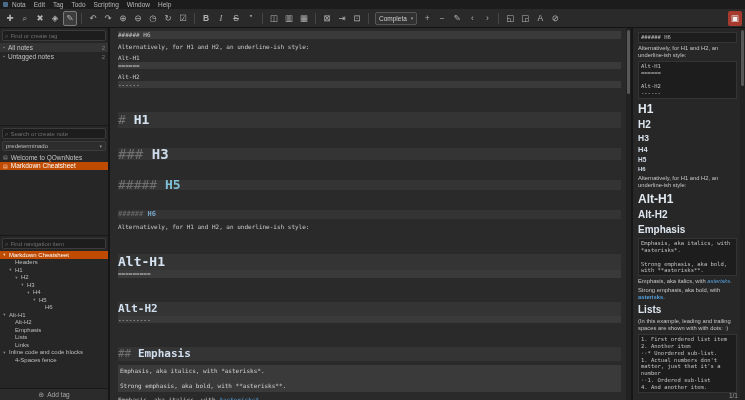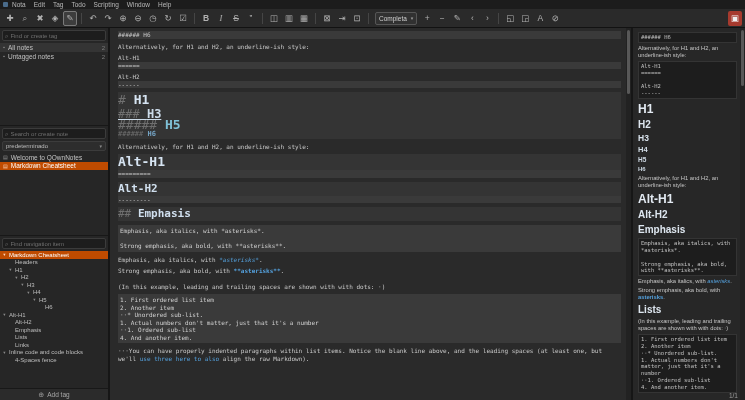--- a/index.html
+++ b/index.html
@@ -60,25 +60,25 @@
   .add-tag-bar { height:12px; border-top:1px solid #181818; background:#2b2b2b; display:flex; align-items:center; justify-content:center; gap:3px; font-size:6.5px; color:#a8a8a8; flex:none; }
   .add-tag-bar .plus { font-size:7px; color:#9a9a9a; }
 
   
   .editor { flex:1; position:relative; background:#2a2a2a; overflow:hidden; font-family:"DejaVu Sans Mono",monospace; }
   .editor .content { position:absolute; top:3px; left:8px; right:10px; bottom:0; overflow:hidden; }
   .egap { height:4px; }
   .mline { font-size:6px; line-height:7.5px; color:#c9c9c9; white-space:pre-wrap; }
   .mline.hl { background:#3a3a3a; }
   .codeblk { background:#3a3a3a; padding:2px 2px; margin:0; font-size:6px; line-height:7.5px; color:#d0d0d0; white-space:pre-wrap; }
-  .hline { background:#343434; font-weight:bold; white-space:pre; }
+  .hline { background:#343434; font-weight:bold; white-space:pre;margin-top:20px; }
   .hpfx { color:#6f6f6f; font-weight:normal; }
   .h1 { font-size:13px; line-height:16px; color:#d6e4f2; }
   .h2 { font-size:11px; line-height:14px; color:#d0dfee; }
-  .h3 { font-size:12px; line-height:12px; color:#ccdbe9;text-decoration:underline; }
+  .h3 { font-size:14px; line-height:12px; color:#ccdbe9; }
   .h4 { font-size:8.5px; line-height:11px; color:#c8d7e6; }
   .h5 { font-size:13px; line-height:9.5px; color:#7fc0d6; }
   .h6 { font-size:7px; line-height:9px; color:#74a3c4; }
   .italic-blue { color:#54a0dc; font-style:italic; }
   .bold-blue { color:#54a0dc; font-weight:bold; }
   .blue { color:#54a0dc; }
 
   .vscroll { position:absolute; top:0; bottom:0; right:0; width:5px; background:#222222; }
   .vscroll .thumb { position:absolute; left:1px; right:1px; border-radius:2px; background:#585858; }
 

